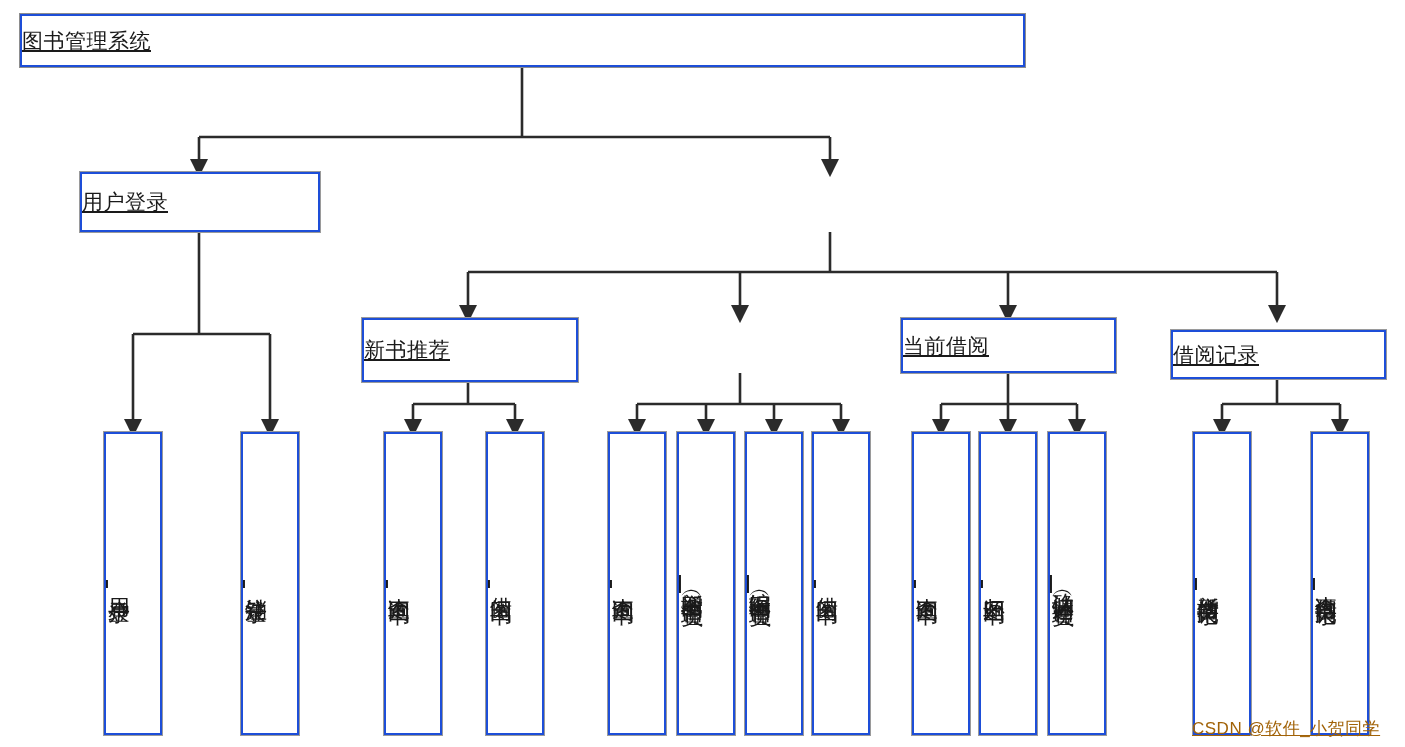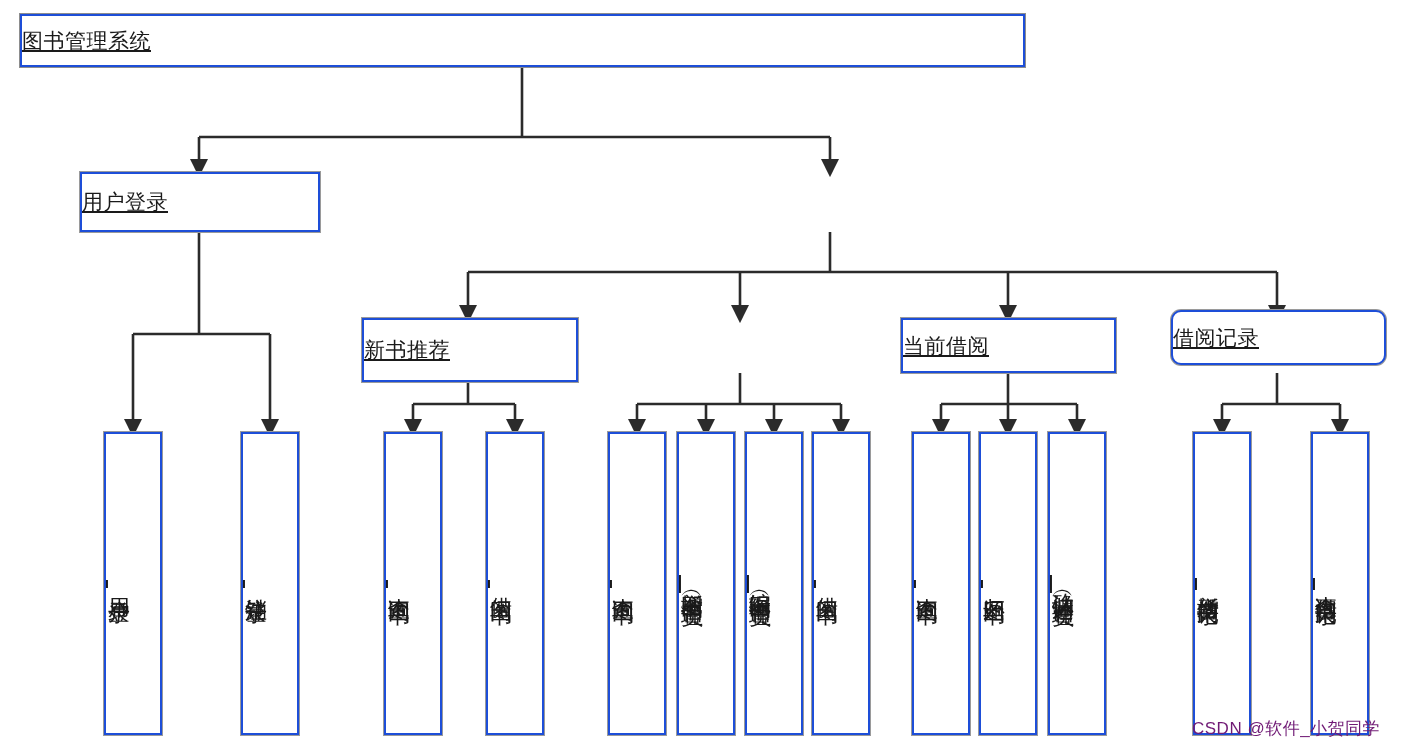--- a/index.html
+++ b/index.html
@@ -63,25 +63,26 @@
     text-orientation: upright;
     font-size: 22px;
     line-height: 1.18;
     letter-spacing: 2px;
     white-space: normal;
     max-height: 100%;
   }
   .watermark {
     position: absolute;
     font-size: 17px;
-    color: #701a75;
+    color: #a16207;
     letter-spacing: 0.5px;
     white-space: nowrap;
     z-index: 3;
     pointer-events: none;
+    text-decoration: underline;
   }
 </style>
 </head>
 <body>
 
 <div id="canvas">
 
   <svg id="edges" viewBox="0 0 1405 747" xmlns="http://www.w3.org/2000/svg">
     <defs>
       <marker id="arrow" viewBox="0 0 12 12" refX="6" refY="6" markerWidth="7" markerHeight="7" orient="auto-start-reverse">
@@ -143,21 +144,21 @@
 
   <div class="node level2" style="left:362px; top:318px; width:216px; height:64px;">
     <span class="node-label">新书推荐</span>
   </div>
 
 
   <div class="node level2" style="left:901px; top:318px; width:215px; height:55px;">
     <span class="node-label">当前借阅</span>
   </div>
 
-  <div class="node level2" style="left:1171px; top:310px; width:215px; height:55px;border-radius:10px;">
+  <div class="node level2" style="left:1171px; top:330px; width:215px; height:49px;">
     <span class="node-label">借阅记录</span>
   </div>
 
   <div class="node leaf" style="left:104px; top:432px; width:58px; height:303px;">
     <span class="node-label">用户登录</span>
   </div>
 
   <div class="node leaf" style="left:241px; top:432px; width:58px; height:303px;">
     <span class="node-label">注销登录</span>
   </div>

